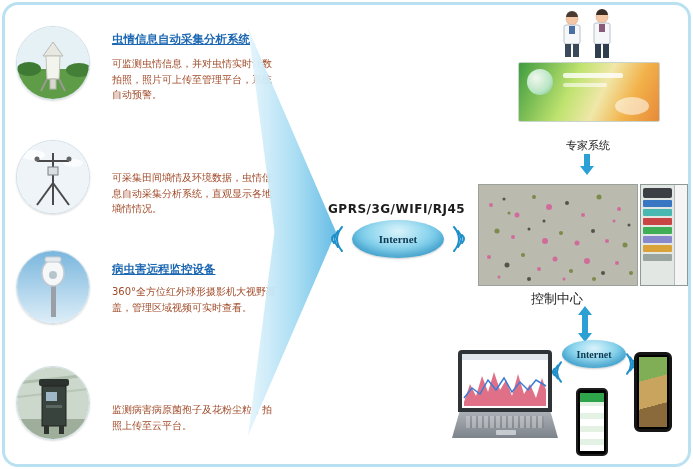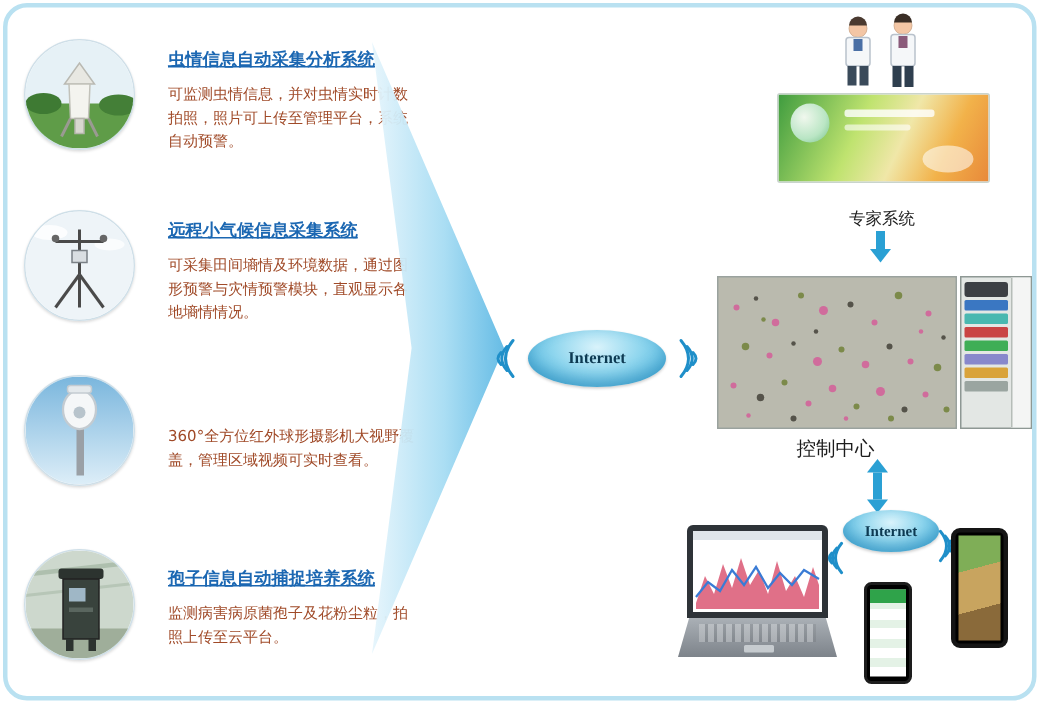--- a/index.html
+++ b/index.html
@@ -109,59 +109,59 @@
       <line x1="36" y1="12" x2="36" y2="42" stroke="#4a4a4a" stroke-width="2"></line>
       <line x1="20" y1="20" x2="52" y2="20" stroke="#4a4a4a" stroke-width="2"></line>
       <circle cx="20" cy="18" r="2.5" fill="#666"></circle>
       <circle cx="52" cy="18" r="2.5" fill="#666"></circle>
       <rect x="31" y="26" width="10" height="8" fill="#d9dee2" stroke="#7a8086" stroke-width="1"></rect>
       <line x1="36" y1="42" x2="20" y2="64" stroke="#4a4a4a" stroke-width="2"></line>
       <line x1="36" y1="42" x2="52" y2="64" stroke="#4a4a4a" stroke-width="2"></line>
       <line x1="36" y1="42" x2="36" y2="64" stroke="#4a4a4a" stroke-width="2"></line>
     </svg>
   </div>
-  <div class="abs sys-title" style="left:112px; top:146px;">远程小气候信息采集系统</div>
-  <div class="abs sys-desc" style="left:112px; top:170px;">可采集田间墒情及环境数据，通过图形预警与灾情预警模块，直观显示各地墒情情况。</div>
+  <div class="abs sys-desc" style="left:112px; top:170px;">可采集田间墒情及环境数据，虫情信息自动采集分析系统，直观显示各地墒情情况。</div>
 
   <div class="abs sys-circle" style="left:16px; top:250px;">
     <svg width="72" height="72" viewBox="0 0 72 72">
       <defs>
         <linearGradient id="sky3" x1="0" y1="0" x2="0" y2="1">
           <stop offset="0" stop-color="#7ab6dd"></stop>
             <stop offset="1" stop-color="#ddeef8"></stop>
         </linearGradient>
       </defs>
       <rect x="0" y="0" width="72" height="72" fill="url(#sky3)"></rect>
       <rect x="34" y="32" width="5" height="34" fill="#9aa0a6"></rect>
       <ellipse cx="36" cy="22" rx="11" ry="13" fill="#f5f7f8" stroke="#c3cbd1" stroke-width="1.5"></ellipse>
       <rect x="28" y="6" width="16" height="5" rx="2" fill="#e4e9ec" stroke="#c3cbd1" stroke-width="1"></rect>
       <circle cx="36" cy="24" r="4" fill="#b8c4cc"></circle>
     </svg>
   </div>
+  <div class="abs sys-title" style="left:112px; top:262px;">病虫害远程监控设备</div>
   <div class="abs sys-desc" style="left:112px; top:284px;">360°全方位红外球形摄影机大视野覆盖，管理区域视频可实时查看。</div>
 
   <div class="abs sys-circle" style="left:16px; top:366px;">
     <svg width="72" height="72" viewBox="0 0 72 72">
       <rect x="0" y="0" width="72" height="72" fill="#cdd8cd"></rect>
       <line x1="0" y1="16" x2="72" y2="8" stroke="#aebfae" stroke-width="3"></line>
       <line x1="0" y1="30" x2="72" y2="22" stroke="#b7c6b7" stroke-width="2"></line>
       <rect x="0" y="52" width="72" height="20" fill="#9fae9a"></rect>
       <rect x="22" y="12" width="30" height="7" rx="2" fill="#2c332f"></rect>
       <rect x="25" y="19" width="24" height="40" fill="#39433d" stroke="#222" stroke-width="1"></rect>
       <rect x="29" y="25" width="11" height="9" fill="#9fb7c6"></rect>
       <rect x="29" y="38" width="16" height="3" fill="#5a665f"></rect>
       <rect x="27" y="59" width="5" height="8" fill="#2c332f"></rect>
       <rect x="42" y="59" width="5" height="8" fill="#2c332f"></rect>
     </svg>
   </div>
-  <div class="abs sys-title" style="left:112px; top:378px;">孢子信息自动捕捉培养系统</div>
   <div class="abs sys-desc" style="left:112px; top:402px;">监测病害病原菌孢子及花粉尘粒，拍照上传至云平台。</div>
 
   <div class="abs big-arrow"></div>
 
+  <div class="abs protocols">GPRS/3G/WIFI/RJ45</div>
 
   <div class="abs wifi" style="left:326px; top:222px;">
     <svg width="22" height="34" viewBox="0 0 22 34">
       <path d="M8 13 Q4 17 8 21" fill="none" stroke="#1f8fc9" stroke-width="2" stroke-linecap="round"></path>
       <path d="M12 9 Q5 17 12 25" fill="none" stroke="#1f8fc9" stroke-width="2" stroke-linecap="round"></path>
       <path d="M16 5 Q6 17 16 29" fill="none" stroke="#1f8fc9" stroke-width="2" stroke-linecap="round"></path>
     </svg>
   </div>
   <div class="abs cloud cloud-main">
     <span class="cloud-label">Internet</span>

